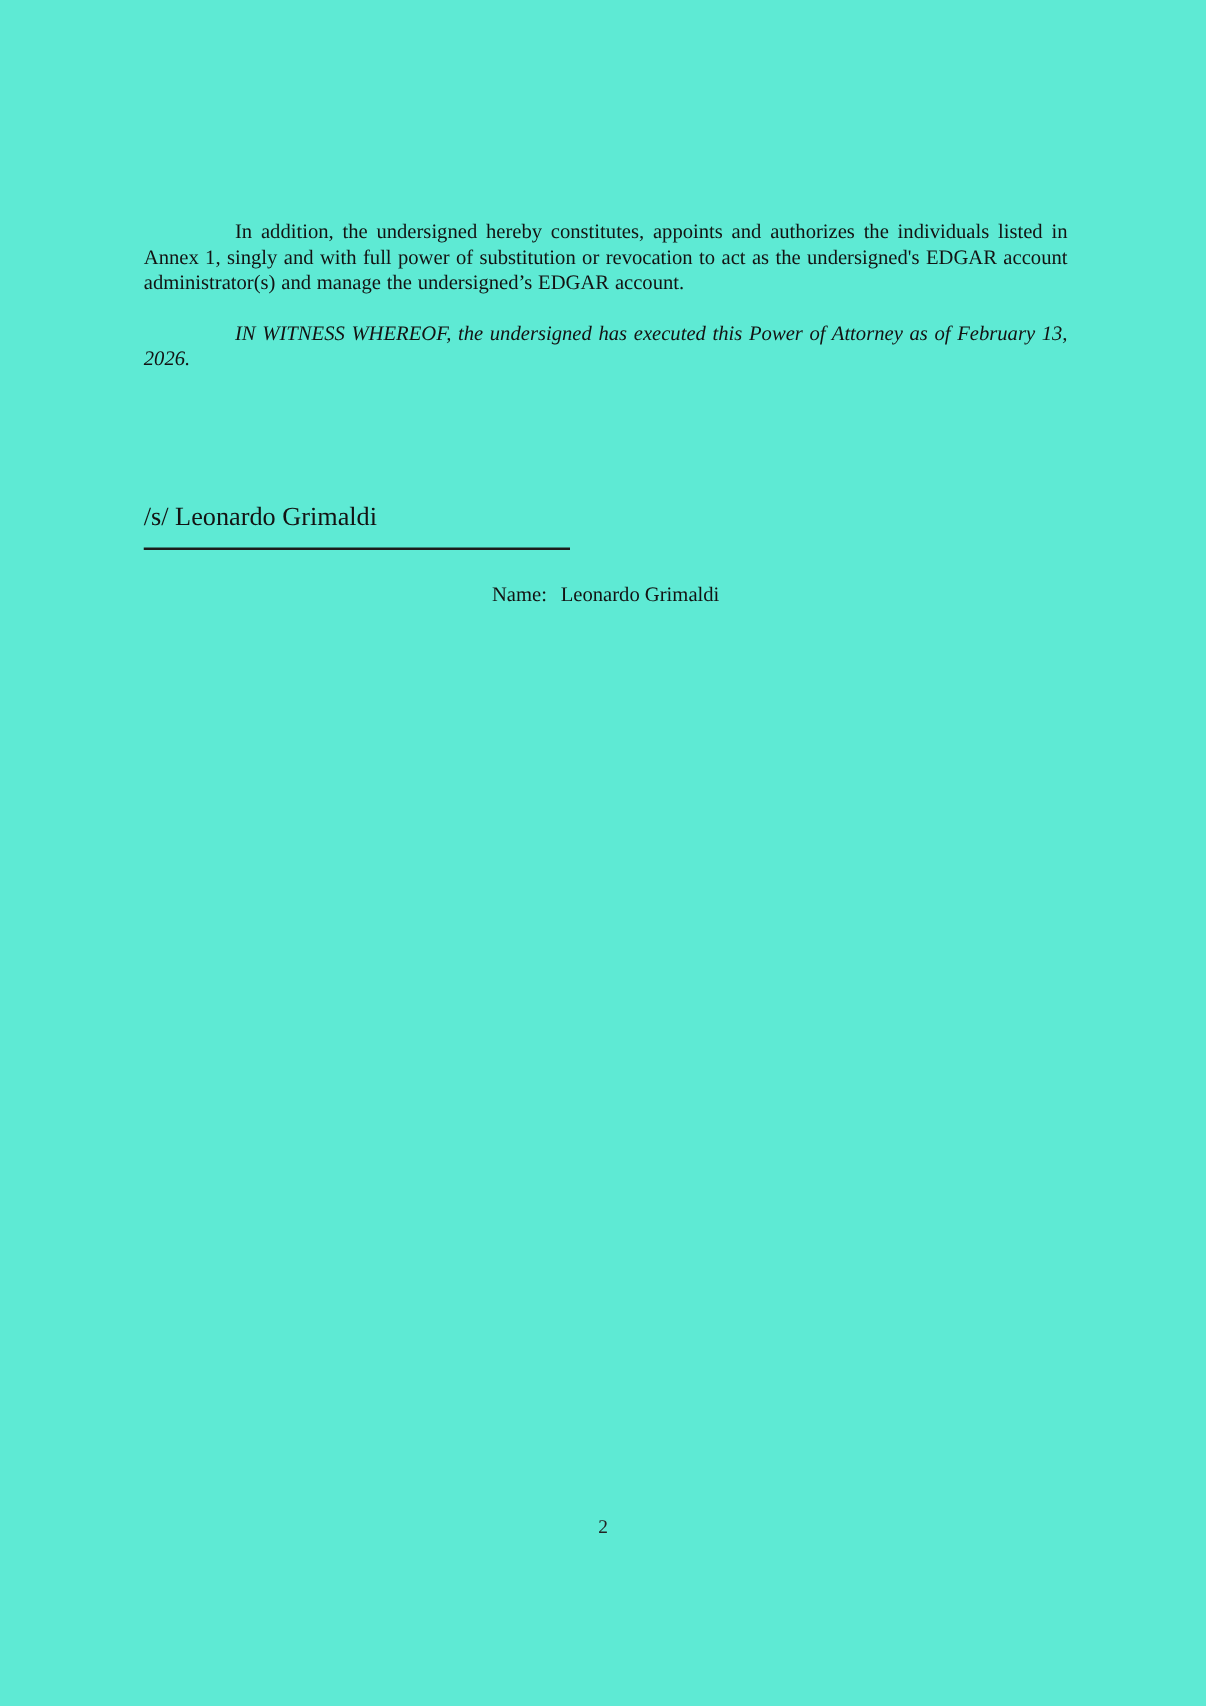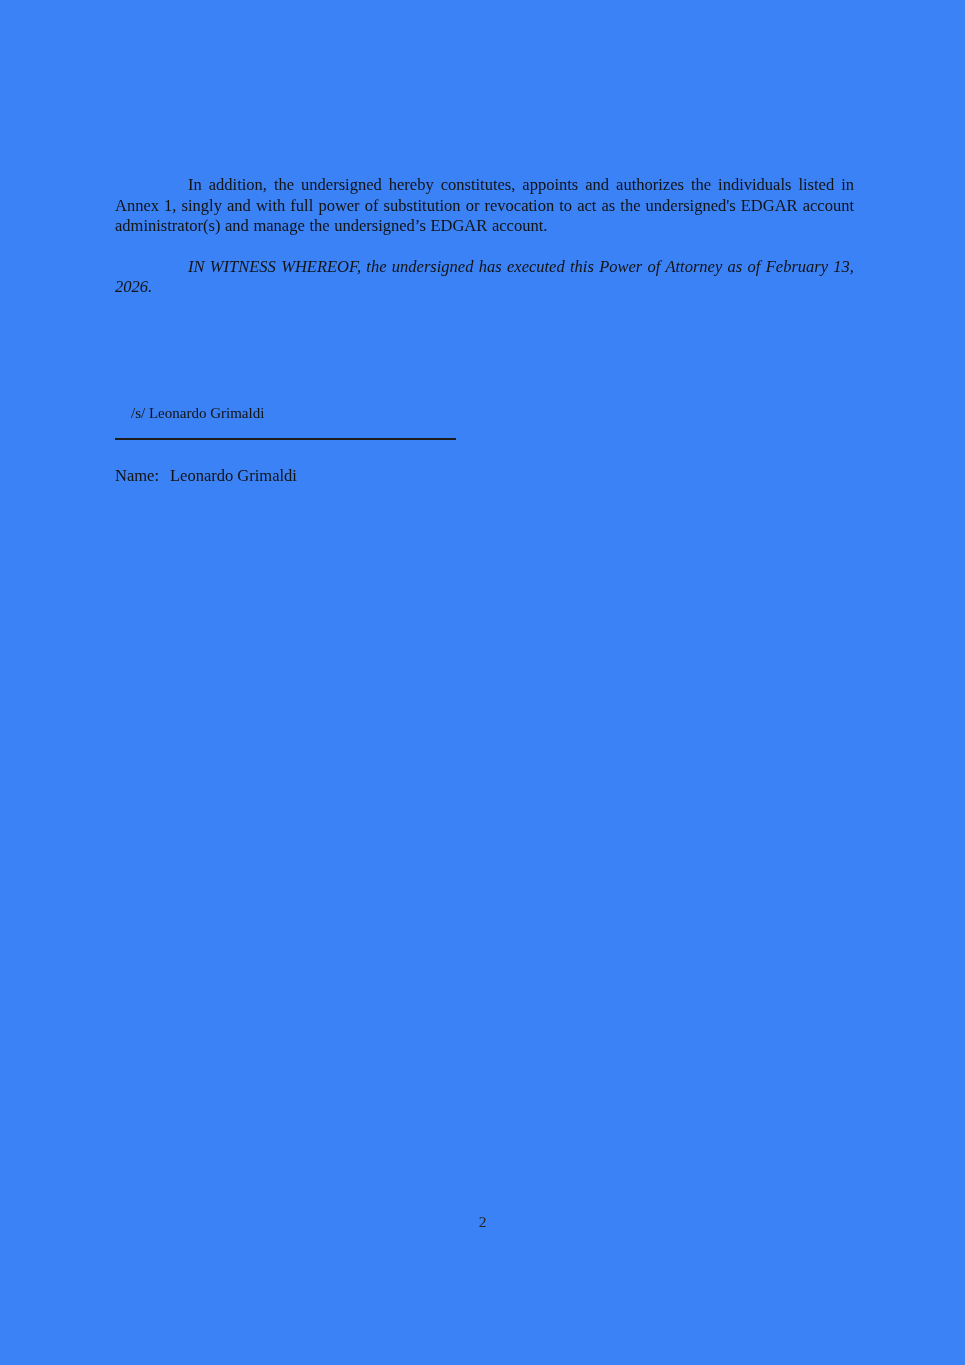--- a/index.html
+++ b/index.html
@@ -4,21 +4,21 @@
 <style>
   html, body {
     margin: 0;
     padding: 0;
     background: #ffffff;
   }
   .page {
     position: relative;
     width: 965px;
     height: 1365px;
-    background: #3b82f6;
+    background: #5eead4;
     overflow: hidden;
     font-family: "Liberation Serif", serif;
     color: #131313;
   }
   .content {
     position: absolute;
     left: 115px;
     top: 175px;
     width: 739px;
   }
@@ -29,34 +29,34 @@
     text-align: justify;
     text-indent: 73px;
     word-spacing: 0.5px;
   }
   .para-witness {
     margin-top: 20px;
     font-style: italic;
   }
   .sig-text {
     margin-top: 105px;
-    font-size: 15px;
+    font-size: 21px;
     line-height: 20.5px;
-    margin-left: 16px;
   }
   .sig-line {
     margin-top: 15px;
     width: 341px;
     height: 2px;
     background: #1c1c1c;
   }
   .name-row {
     margin-top: 26px;
     font-size: 16.5px;
     line-height: 20.5px;
+    text-align: center;
   }
   .name-value {
     margin-left: 11px;
   }
   .page-number {
     position: absolute;
     left: 0;
     right: 0;
     top: 1213px;
     text-align: center;

